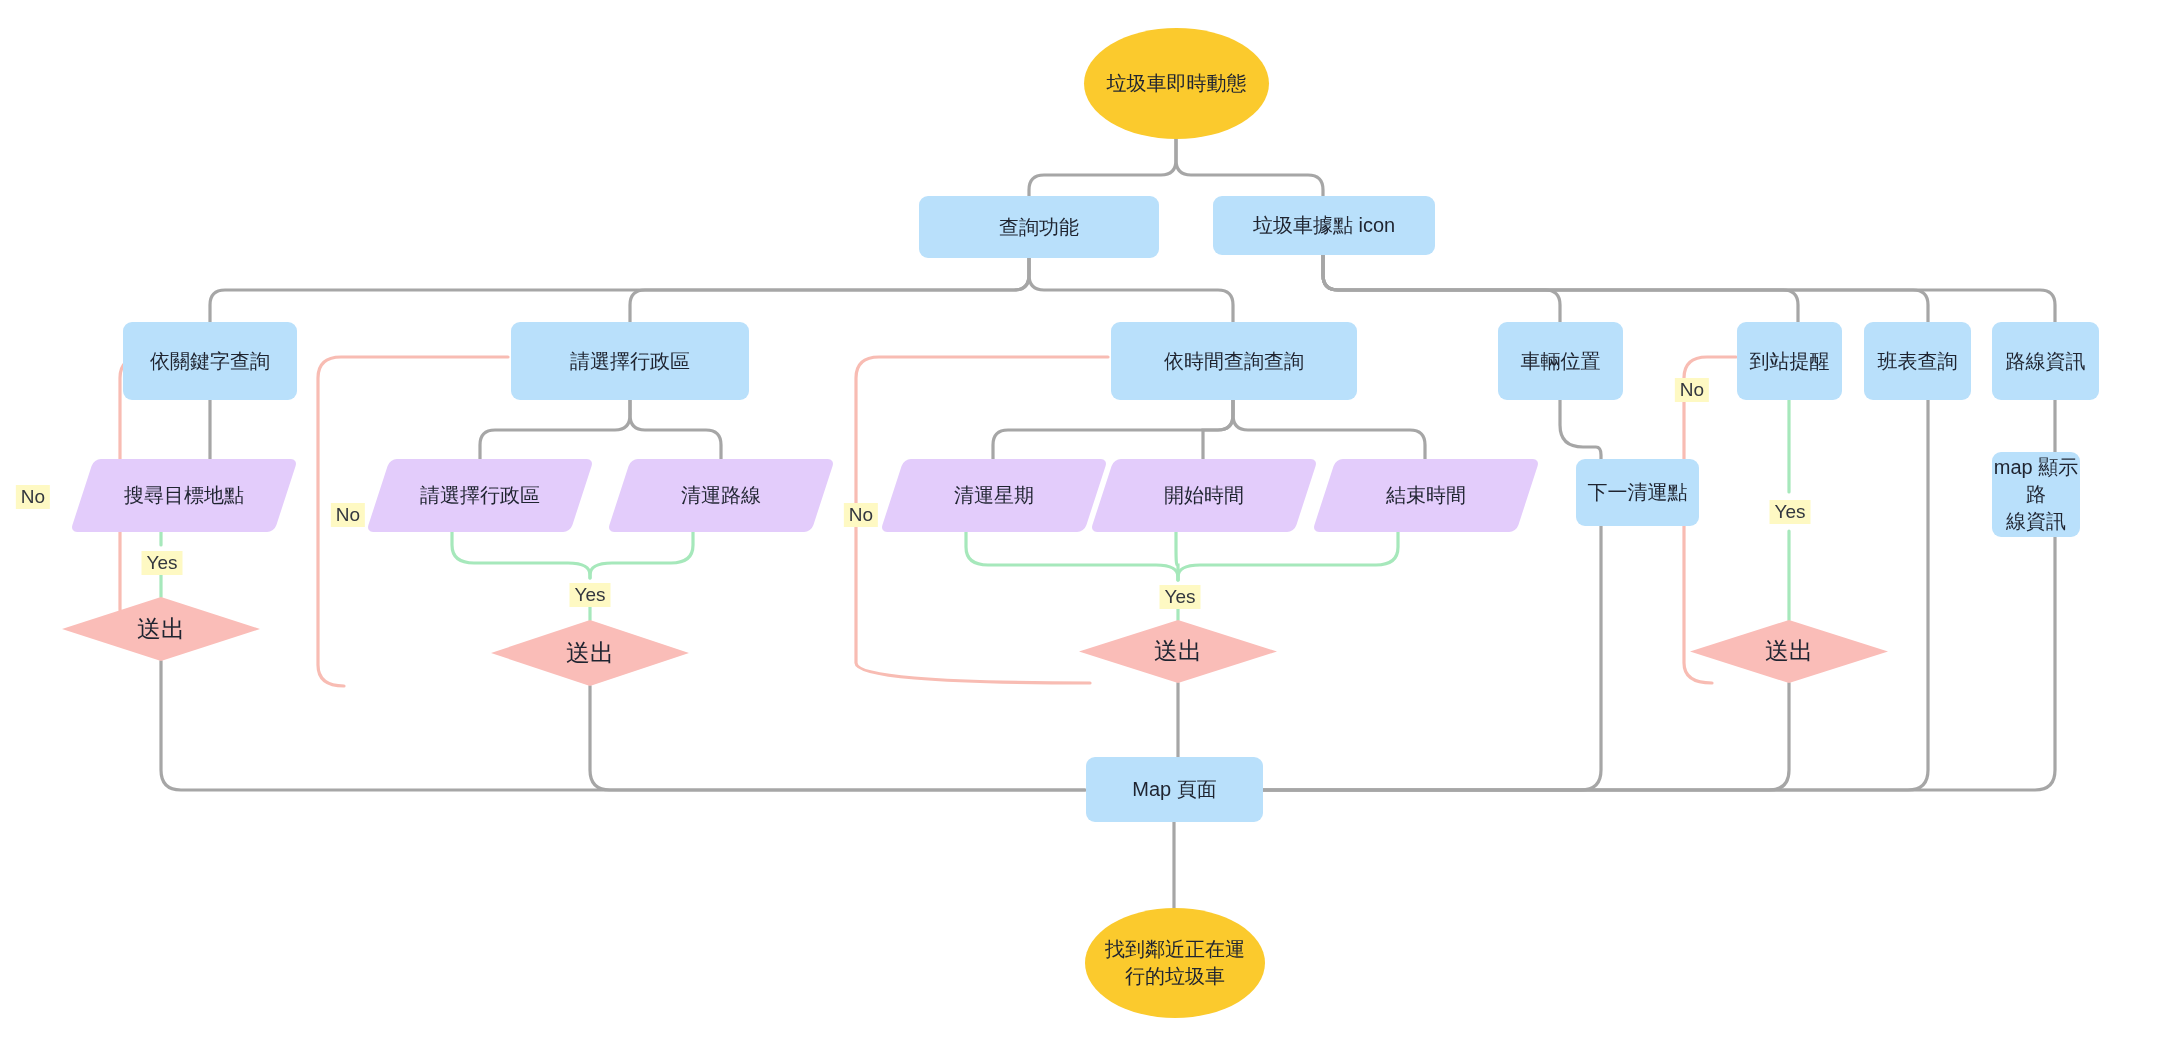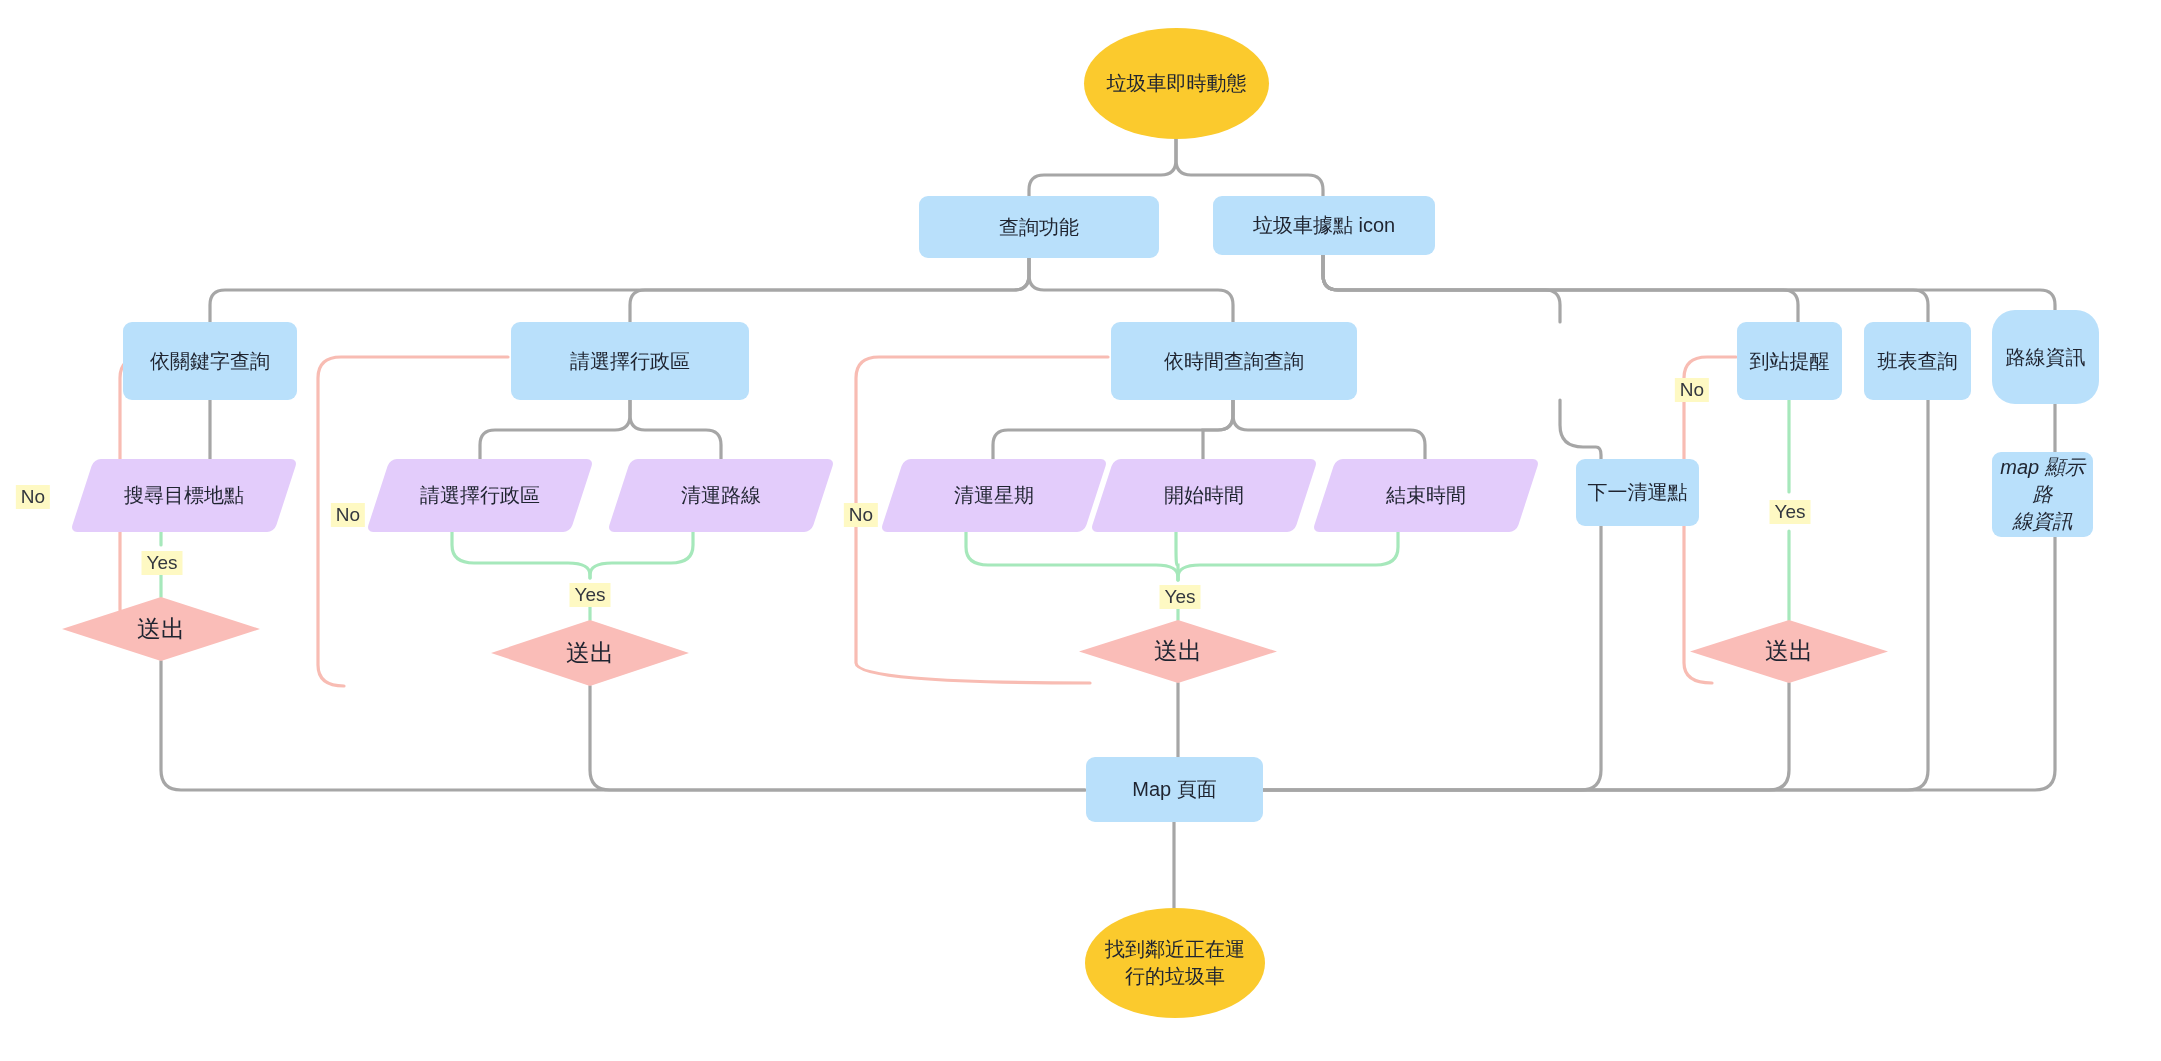--- a/index.html
+++ b/index.html
@@ -170,30 +170,33 @@
   </div>
 
   <div class="node node-process" style="left:511px; top:322px; width:238px; height:78px;">
     <span>請選擇行政區</span>
   </div>
 
   <div class="node node-process" style="left:1111px; top:322px; width:246px; height:78px;">
     <span>依時間查詢查詢</span>
   </div>
 
+  <div class="node node-process" style="left:1498px; top:322px; width:125px; height:78px;">
+    <span>車輛位置</span>
+  </div>
 
   <div class="node node-process" style="left:1737px; top:322px; width:105px; height:78px;">
     <span>到站提醒</span>
   </div>
 
   <div class="node node-process" style="left:1864px; top:322px; width:107px; height:78px;">
     <span>班表查詢</span>
   </div>
 
-  <div class="node node-process" style="left:1992px; top:310px; width:107px; height:94px;border-radius:23px;">
+  <div class="node node-process" style="left:1992px; top:322px; width:107px; height:78px;">
     <span>路線資訊</span>
   </div>
 
   <div class="node node-io" style="left:82px; top:459px; width:204px; height:73px;">
     <span>搜尋目標地點</span>
   </div>
 
   <div class="node node-io" style="left:378px; top:459px; width:204px; height:73px;">
     <span>請選擇行政區</span>
   </div>
@@ -211,21 +214,21 @@
   </div>
 
   <div class="node node-io" style="left:1324px; top:459px; width:204px; height:73px;">
     <span>結束時間</span>
   </div>
 
   <div class="node node-process" style="left:1540px; top:459px; width:123px; height:67px;margin-left:36px;">
     <span>下一清運點</span>
   </div>
 
-  <div class="node node-process" style="left:1992px; top:452px; width:101px; height:85px;font-style:italic;">
+  <div class="node node-process" style="left:1992px; top:452px; width:88px; height:85px;">
     <span>map 顯示路
 線資訊</span>
   </div>
 
   <div class="node node-decision" style="left:62px; top:597px; width:198px; height:64px;">
     <div class="diamond"></div>
     <span>送出</span>
   </div>
 
   <div class="node node-decision" style="left:491px; top:620px; width:198px; height:66px;">

